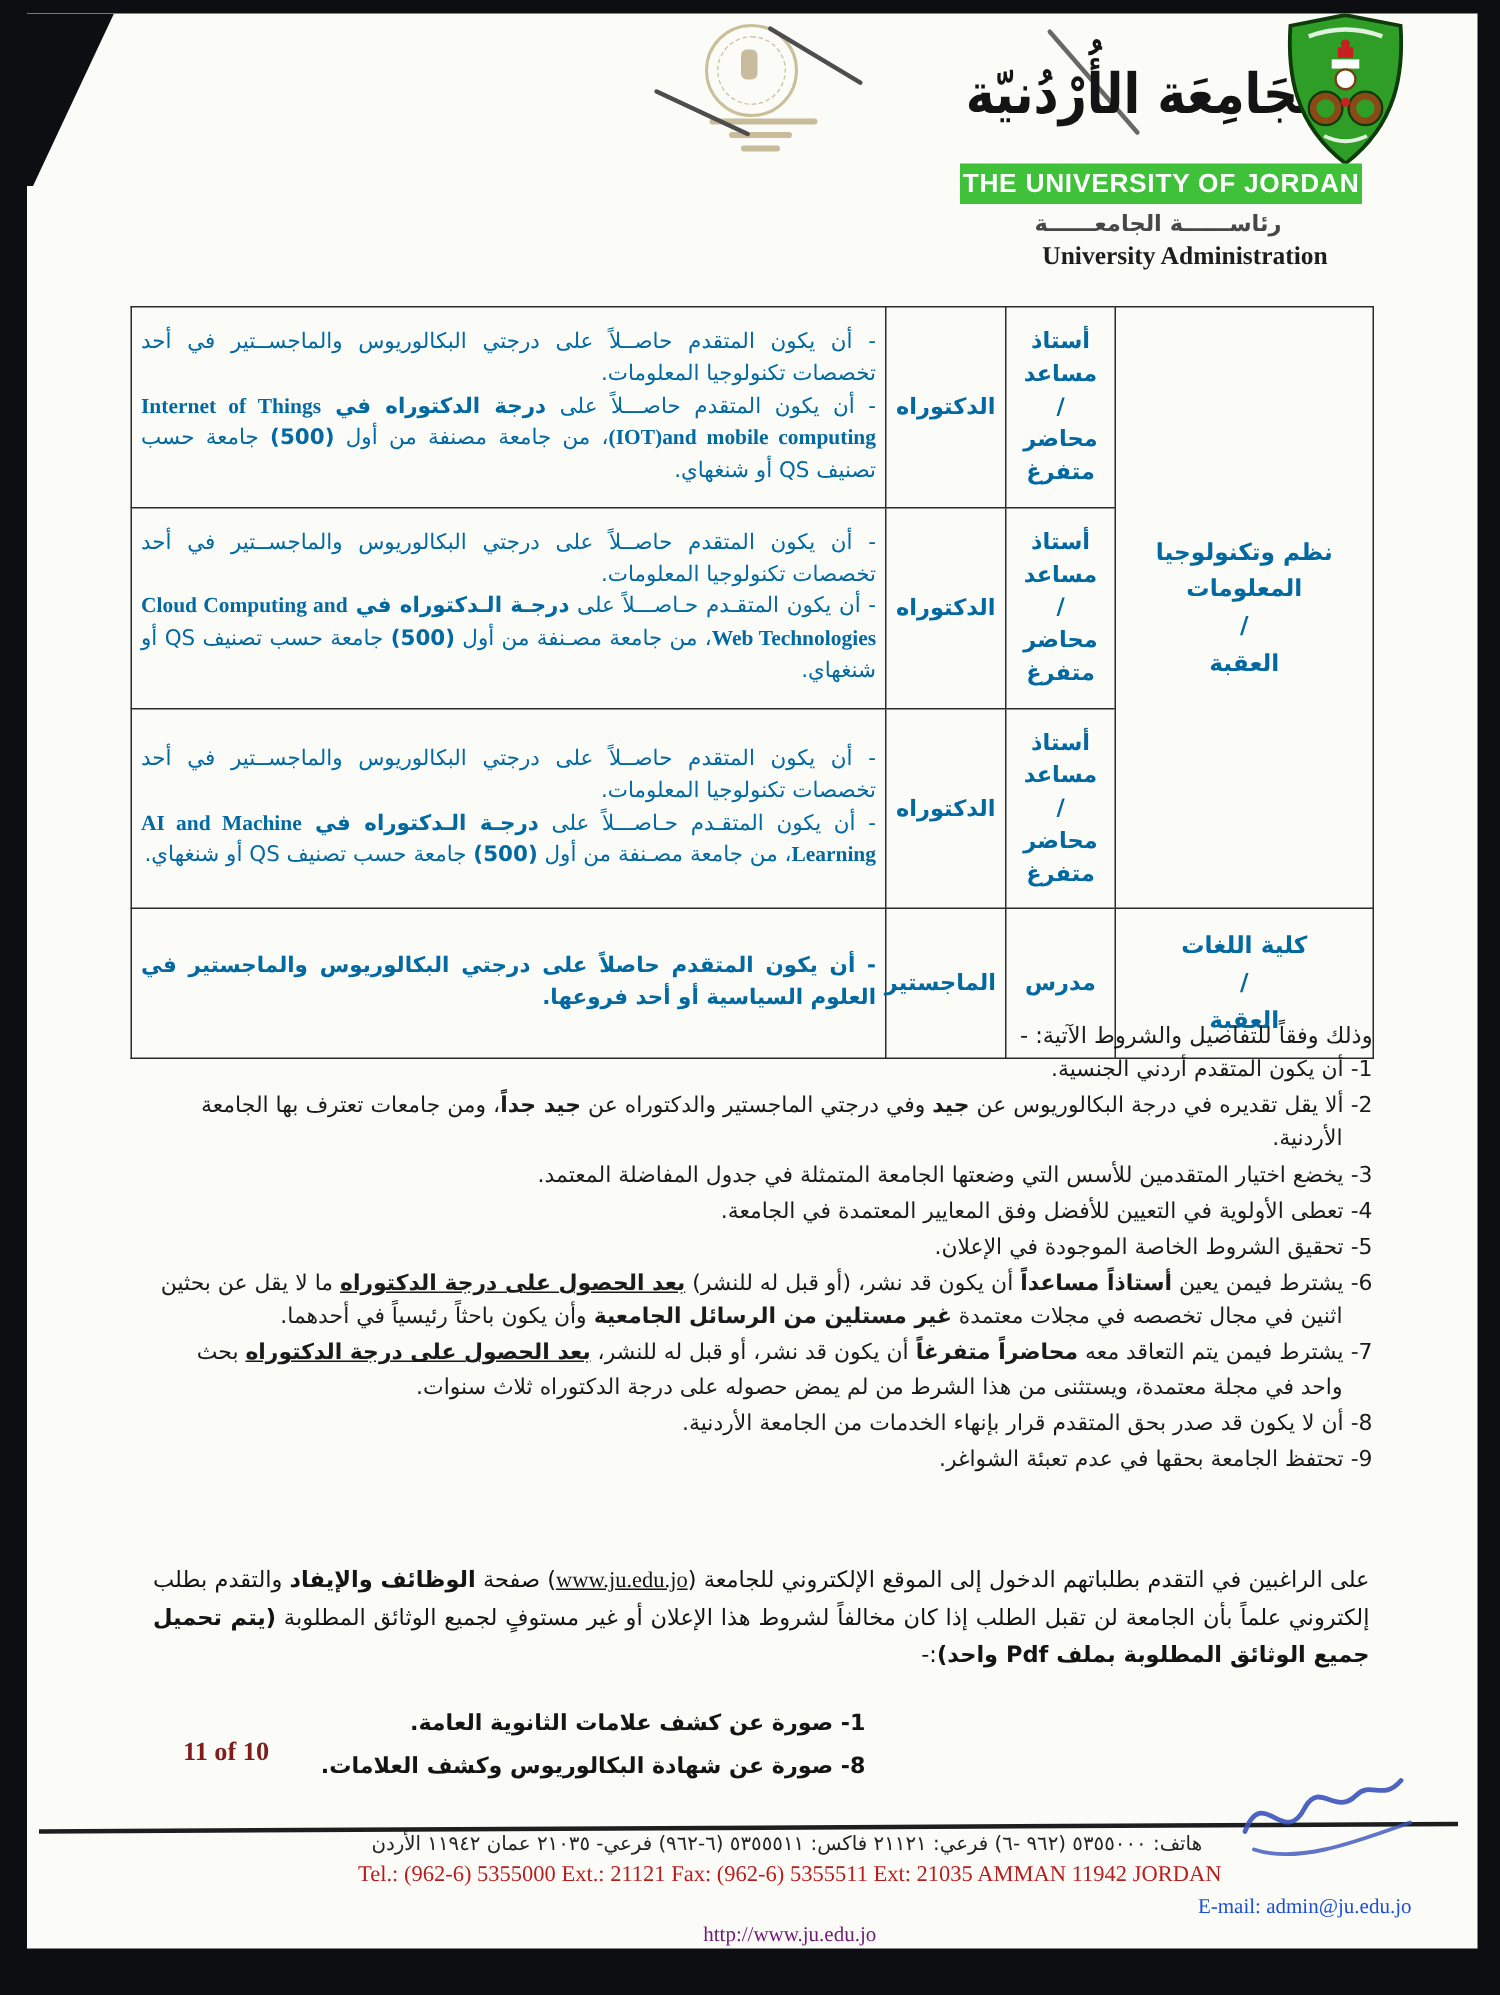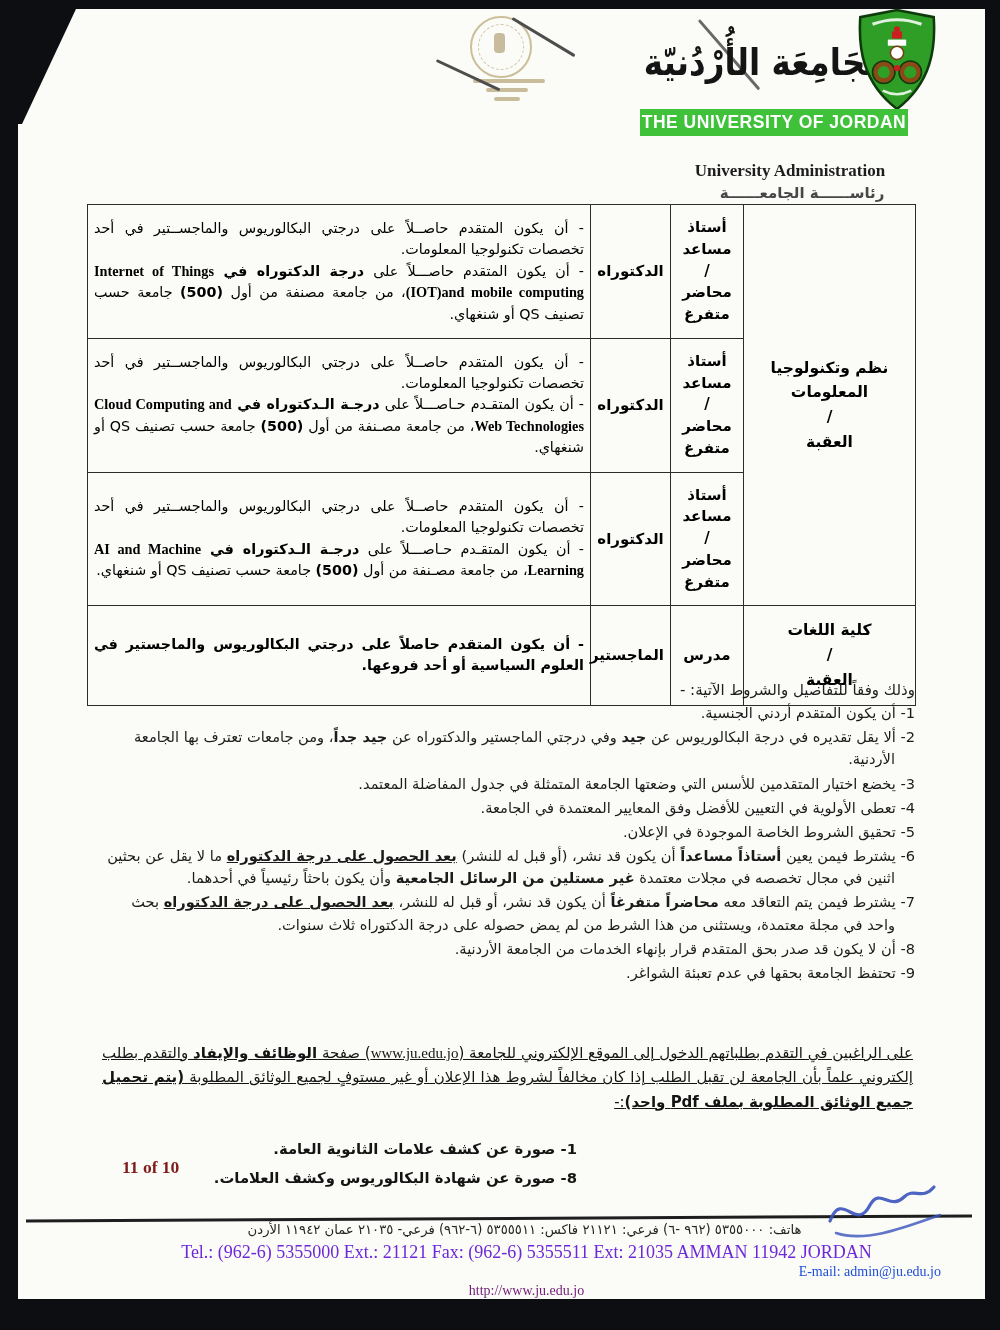--- a/index.html
+++ b/index.html
@@ -18,54 +18,54 @@
   .sl3{left:476px;top:88px;width:26px;}
   .strike{position:absolute;height:3px;background:#4d4d4d;border-radius:2px;transform-origin:0 0;}
   .strike-1{left:495px;top:8px;width:73px;transform:rotate(31deg);}
   .strike-2{left:419px;top:50px;width:70px;transform:rotate(25deg);}
   .strike-3{left:682px;top:10px;width:92px;transform:rotate(49deg);opacity:.85;}
   .callig{position:absolute;left:612px;top:12px;width:230px;height:80px;line-height:84px;text-align:center;
     font-weight:bold;font-size:37px;color:#141414;transform:scaleX(.88);letter-spacing:-1px;white-space:nowrap;}
   .shield{position:absolute;left:836px;top:0px;width:86px;height:102px;}
   .banner{position:absolute;left:622px;top:100px;width:268px;height:27px;background:#3fc13a;color:#ffffff;
     font-family:"Liberation Sans",sans-serif;font-weight:bold;font-size:17.5px;line-height:27px;text-align:center;letter-spacing:.5px;}
-  .dept-ar{position:absolute;left:634px;top:131px;width:300px;text-align:center;font-size:15px;font-weight:bold;color:#474747;margin-top:44px;}
+  .dept-ar{position:absolute;left:604px;top:131px;width:300px;text-align:center;font-size:15px;font-weight:bold;color:#474747;}
   .dept-en{position:absolute;left:622px;top:152px;width:300px;text-align:center;
     font-family:"Liberation Serif",serif;font-weight:bold;font-size:17px;color:#1d1d1d;}
   
   .vacancy-table{position:absolute;left:69px;top:195px;width:828px;border-collapse:collapse;table-layout:fixed;}
-  .vacancy-table td{border:1.7px solid #2c2c2c;vertical-align:middle;padding:12px 6px;color:#000000;}
+  .vacancy-table td{border:1.7px solid #2c2c2c;vertical-align:middle;padding:12px 6px;color:#0369a1;}
   .vacancy-table tr:nth-child(1){height:133px;}
   .vacancy-table tr:nth-child(2){height:131px;}
   .vacancy-table tr:nth-child(3){height:133px;}
   .vacancy-table tr:nth-child(4){height:74px;}
   .cell-req{font-size:14.3px;line-height:1.5;text-align:justify;}
   .bullet{margin:0;}
   .cell-deg,.cell-rank,.cell-fac{text-align:center;font-weight:bold;white-space:pre-line;}
   .cell-deg{font-size:15px;}
   .cell-rank{font-size:15px;line-height:1.45;border-radius:11px;}
   .cell-fac{font-size:15.5px;line-height:1.6;}
   
   .conditions{position:absolute;top:672px;right:70px;left:87px;direction:rtl;}
   .cond-intro{text-align:right;font-size:15px;color:#1c1c1c;margin-bottom:3px;}
   .cond-item{text-align:right;font-size:14.6px;line-height:1.52;color:#1b1b1b;margin-bottom:2px;
     padding-right:20px;text-indent:-20px;}
   .apply{position:absolute;top:1032px;right:72px;left:84px;direction:rtl;font-size:15px;line-height:1.62;
-    text-align:justify;color:#141414;text-decoration:underline;}
+    text-align:justify;color:#141414;}
   .docs{position:absolute;top:1126px;right:408px;direction:rtl;text-align:right;font-weight:bold;
     font-size:14.8px;line-height:1.95;color:#141414;}
   .b{font-weight:bold;}
   .u{text-decoration:underline;margin-top:47px;}
   .en{font-family:"Liberation Serif",serif;}
   
   .signature{position:absolute;left:806px;top:1168px;width:125px;height:72px;z-index:3;}
   .footer-rule{position:absolute;top:1208px;left:8px;width:946px;height:2.5px;background:#1e1e1e;transform:rotate(-.3deg);}
   .footer-ar{position:absolute;top:1213px;left:110px;right:64px;text-align:center;font-size:13.2px;color:#242424;direction:rtl;}
   .footer-en{position:absolute;top:1233px;left:110px;right:60px;text-align:center;
-    font-family:"Liberation Serif",serif;font-size:18px;color:#6d28d9;}
+    font-family:"Liberation Serif",serif;font-size:15px;color:#b91c1c;}
   .footer-email{position:absolute;top:1255px;left:110px;right:44px;text-align:right;
     font-family:"Liberation Serif",serif;font-size:14px;color:#1d4ed8;}
   .footer-url{position:absolute;top:1274px;left:110px;right:60px;text-align:center;
     font-family:"Liberation Serif",serif;font-size:14px;color:#701a75;}
   .page-num{position:absolute;top:1148px;left:104px;font-family:"Liberation Serif",serif;
     font-weight:bold;font-size:17.5px;color:#7f1d1d;z-index:2;}
 </style>
 </head>
 <body>
 

